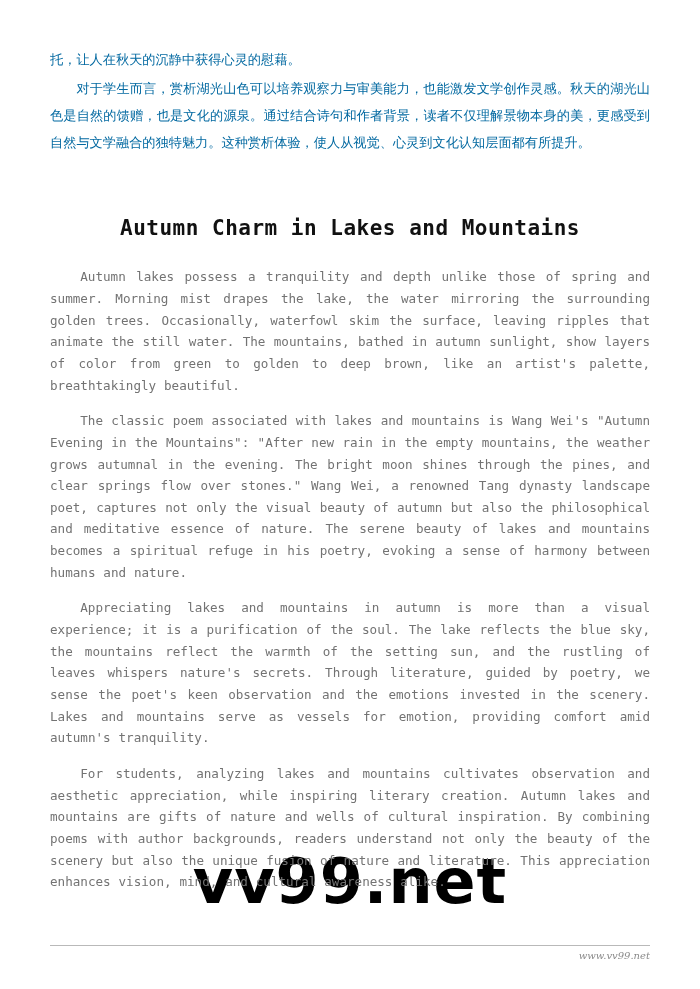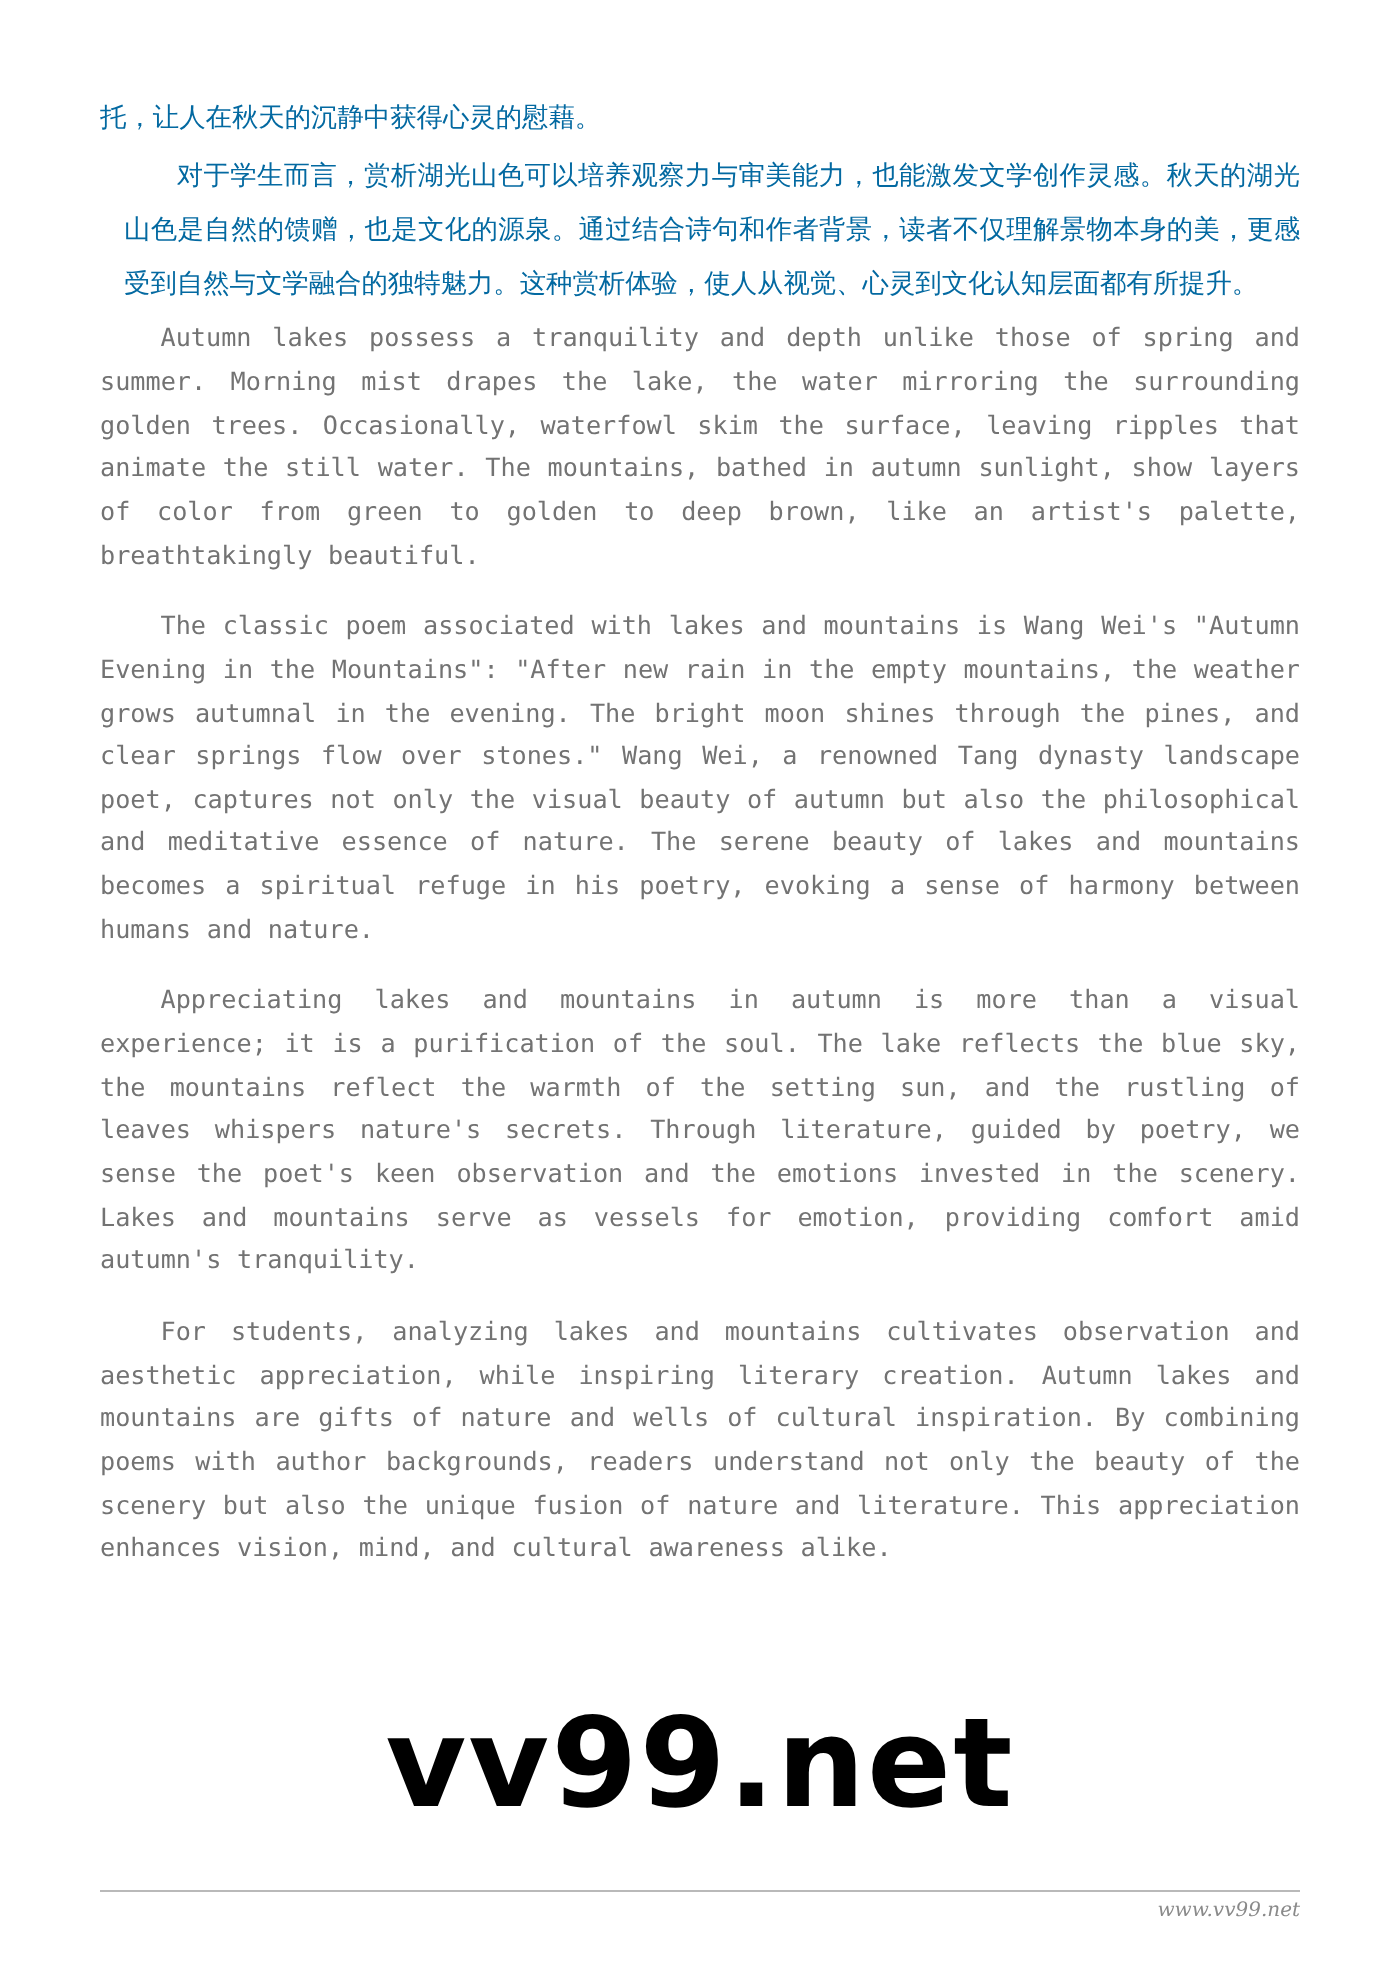--- a/index.html
+++ b/index.html
@@ -26,21 +26,20 @@
     font-family: "DejaVu Sans", sans-serif;
     font-size: 13.2px;
     line-height: 2.05;
     color: #0369a1;
     text-align: justify;
     text-justify: inter-character;
     margin: 0 0 2px 0;
   }
   .cn-indent {
     text-indent: 2em;
-    margin-left: 12px;
   }
   .doc-title {
     text-align: center;
     font-family: "DejaVu Sans Mono", monospace;
     font-size: 21px;
     font-weight: bold;
     letter-spacing: 0.5px;
     color: #111;
     margin: 60px 0 26px 0;
   }
@@ -97,20 +96,21 @@
 
 <div class="page">
 
   <div class="watermark">vv99.net</div>
 
   <div class="content">
 
     <p class="cn-para">托，让人在秋天的沉静中获得心灵的慰藉。</p>
     <p class="cn-para cn-indent">对于学生而言，赏析湖光山色可以培养观察力与审美能力，也能激发文学创作灵感。秋天的湖光山色是自然的馈赠，也是文化的源泉。通过结合诗句和作者背景，读者不仅理解景物本身的美，更感受到自然与文学融合的独特魅力。这种赏析体验，使人从视觉、心灵到文化认知层面都有所提升。</p>
 
+    <h1 class="doc-title">Autumn Charm in Lakes and Mountains</h1>
 
     <p class="en-para">Autumn lakes possess a tranquility and depth unlike those of spring and summer. Morning mist drapes the lake, the water mirroring the surrounding golden trees. Occasionally, waterfowl skim the surface, leaving ripples that animate the still water. The mountains, bathed in autumn sunlight, show layers of color from green to golden to deep brown, like an artist's palette, breathtakingly beautiful.</p>
     <p class="en-para">The classic poem associated with lakes and mountains is Wang Wei's "Autumn Evening in the Mountains": "After new rain in the empty mountains, the weather grows autumnal in the evening. The bright moon shines through the pines, and clear springs flow over stones." Wang Wei, a renowned Tang dynasty landscape poet, captures not only the visual beauty of autumn but also the philosophical and meditative essence of nature. The serene beauty of lakes and mountains becomes a spiritual refuge in his poetry, evoking a sense of harmony between humans and nature.</p>
     <p class="en-para">Appreciating lakes and mountains in autumn is more than a visual experience; it is a purification of the soul. The lake reflects the blue sky, the mountains reflect the warmth of the setting sun, and the rustling of leaves whispers nature's secrets. Through literature, guided by poetry, we sense the poet's keen observation and the emotions invested in the scenery. Lakes and mountains serve as vessels for emotion, providing comfort amid autumn's tranquility.</p>
     <p class="en-para">For students, analyzing lakes and mountains cultivates observation and aesthetic appreciation, while inspiring literary creation. Autumn lakes and mountains are gifts of nature and wells of cultural inspiration. By combining poems with author backgrounds, readers understand not only the beauty of the scenery but also the unique fusion of nature and literature. This appreciation enhances vision, mind, and cultural awareness alike.</p>
 
   </div>
 
   <div class="footer">
     <div class="footer-rule"></div>

